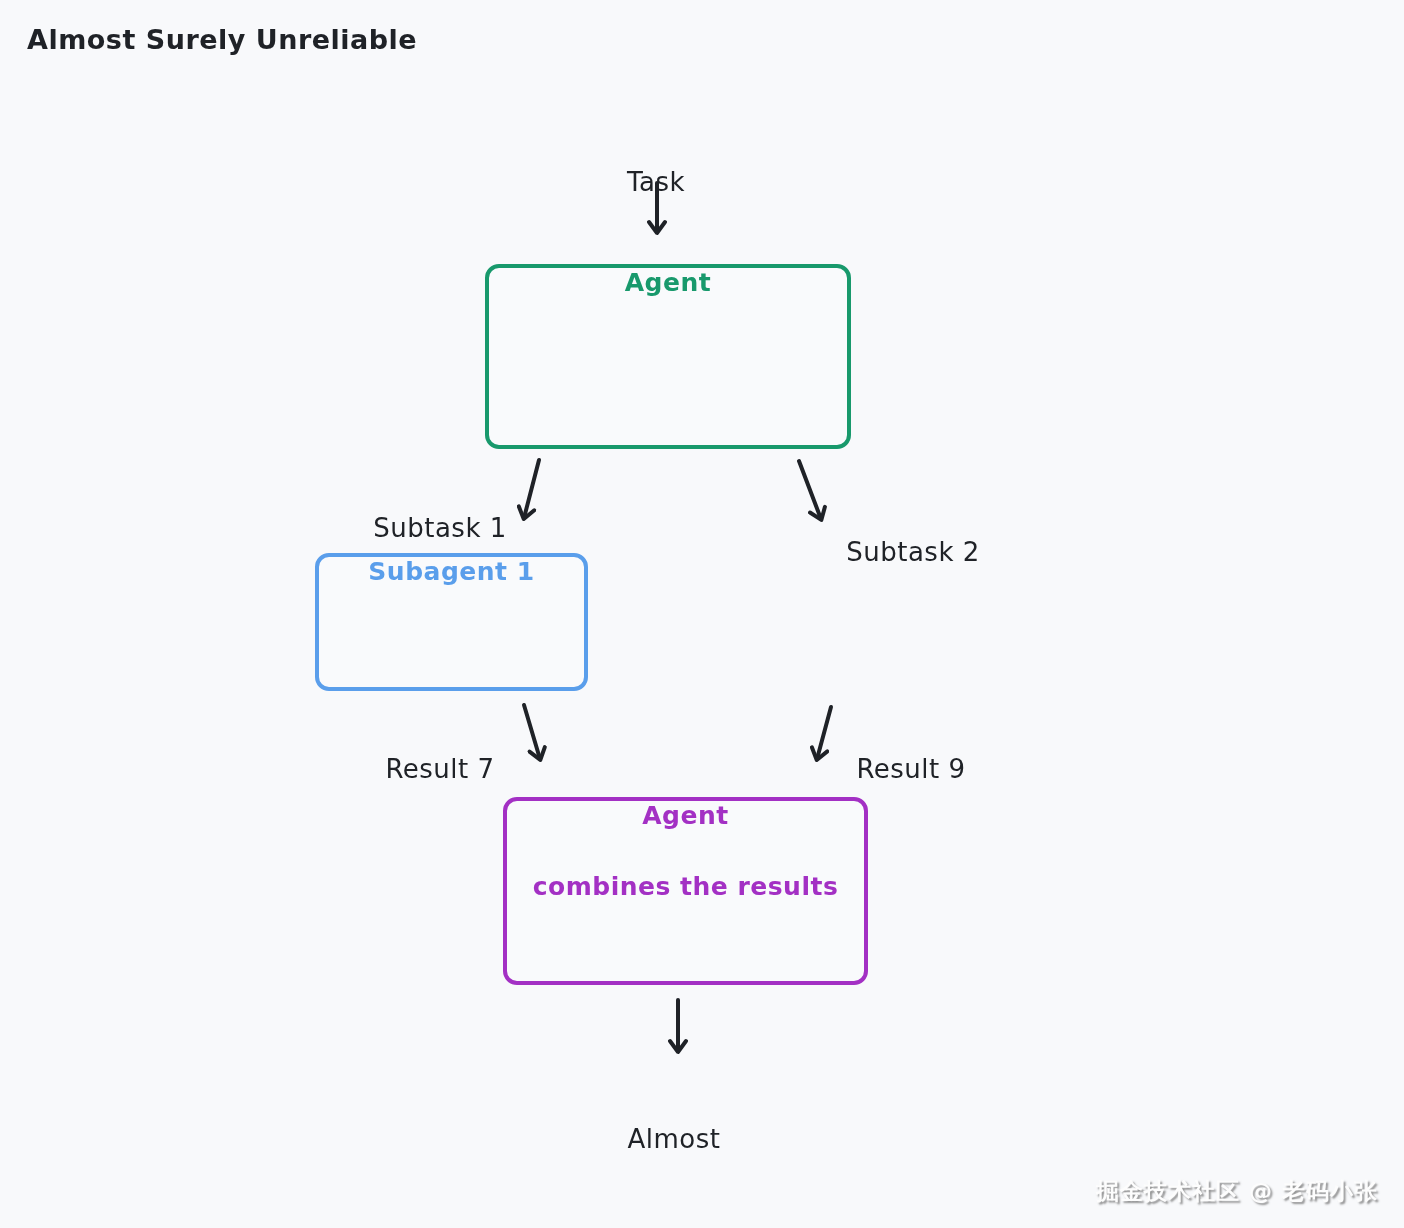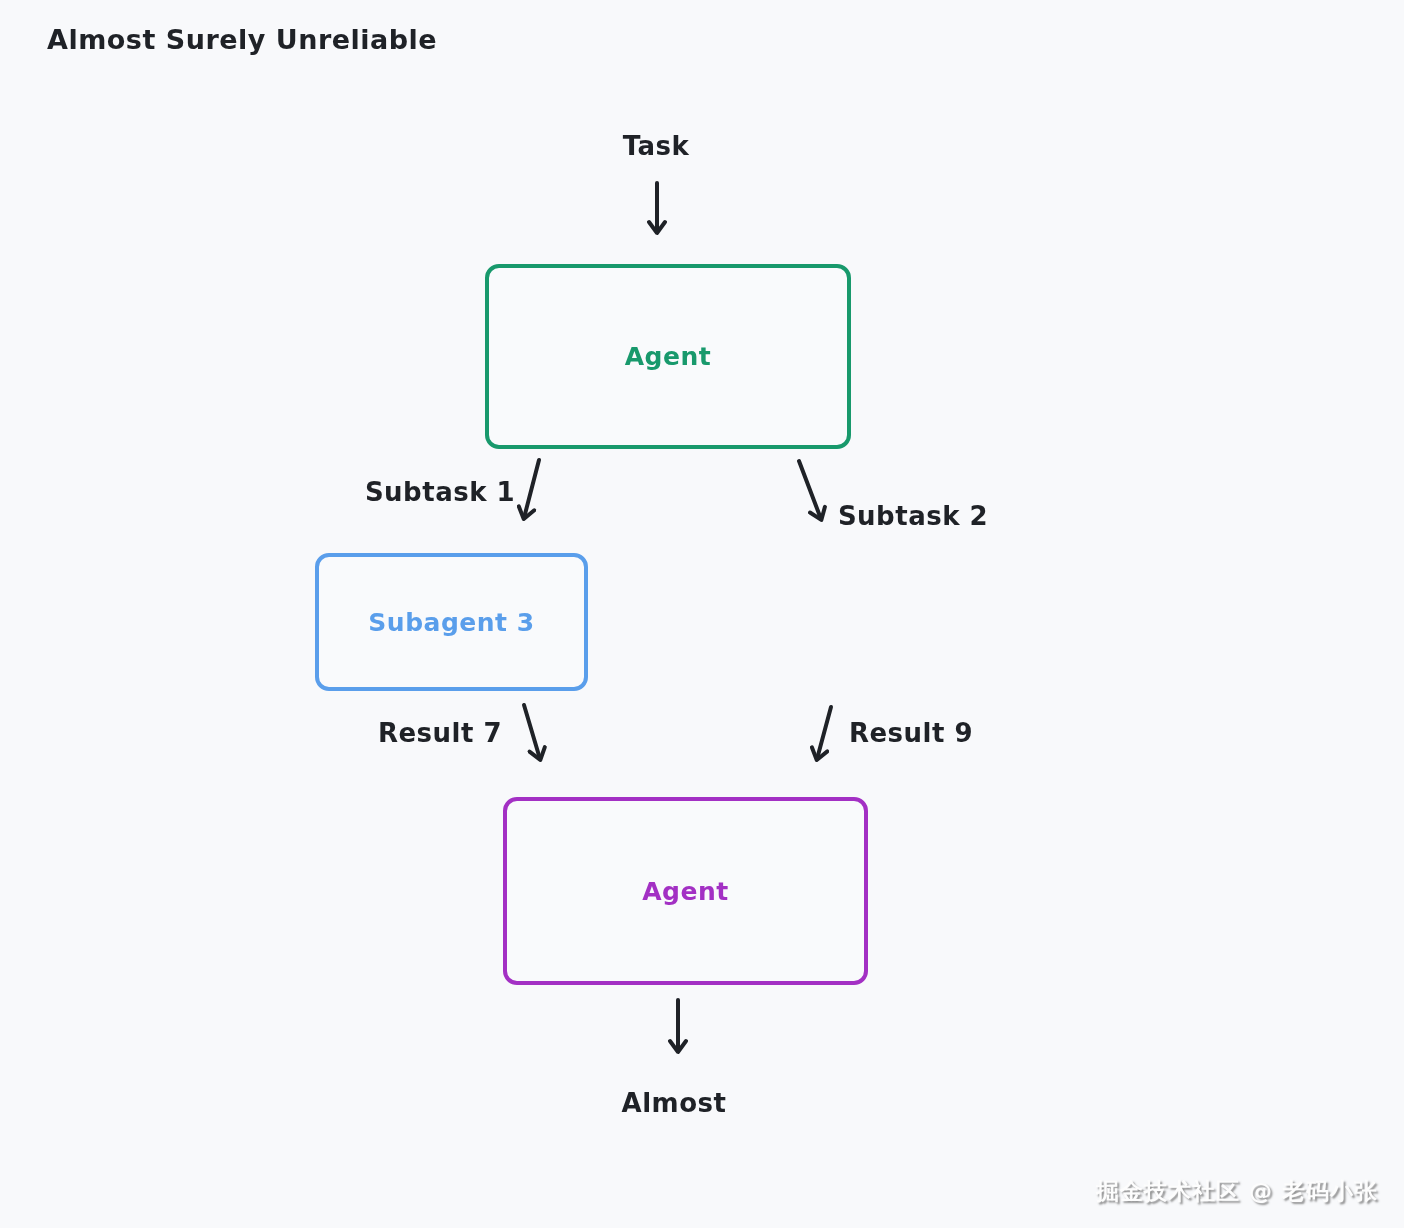--- a/index.html
+++ b/index.html
@@ -12,43 +12,43 @@
     overflow: hidden;
   }
   .title {
     position: absolute;
     left: 27px;
     top: 24px;
     font-size: 27px;
     font-weight: 700;
     color: var(--ink, #1f2227);
     letter-spacing: 0.5px;
-    margin-left: 20px;
   }
   .arrows {
     position: absolute;
     left: 0;
     top: 0;
     pointer-events: none;
   }
   .flow-label {
     position: absolute;
     transform: translate(-50%, -50%);
     font-size: 26px;
-    font-weight: 700;
+    font-weight: 400;
     color: var(--ink, #1f2227);
     white-space: nowrap;
     letter-spacing: 0.5px;
+    margin-top: 36px;
   }
   .node-box {
     position: absolute;
     display: flex;
     flex-direction: column;
     align-items: center;
-    justify-content: center;
+    justify-content: flex-start;
     gap: 42px;
     border-radius: 14px;
     background: var(--box-fill, #f9fafc);
     font-weight: 700;
     letter-spacing: 0.5px;
     text-align: center;
     white-space: nowrap;
   }
   .node-box .box-line { font-size: 25px; }
   .box-green {
@@ -112,28 +112,29 @@
   <div class="flow-label label-task">Task</div>
 
   <div class="node-box box-green">
     <div class="box-line">Agent</div>
   </div>
 
   <div class="flow-label label-subtask1">Subtask 1</div>
   <div class="flow-label label-subtask2">Subtask 2</div>
 
   <div class="node-box box-lightblue">
-    <div class="box-line">Subagent 3</div>
+    <div class="box-line">Subagent 1</div>
   </div>
 
 
   <div class="flow-label label-result1">Result 7</div>
   <div class="flow-label label-result2">Result 9</div>
 
   <div class="node-box box-purple">
     <div class="box-line">Agent</div>
+    <div class="box-line">combines the results</div>
   </div>
 
   <div class="flow-label label-result">Almost</div>
 
   <div class="watermark">掘金技术社区 @ 老码小张</div>
 
 </div>
 
 </body></html>

